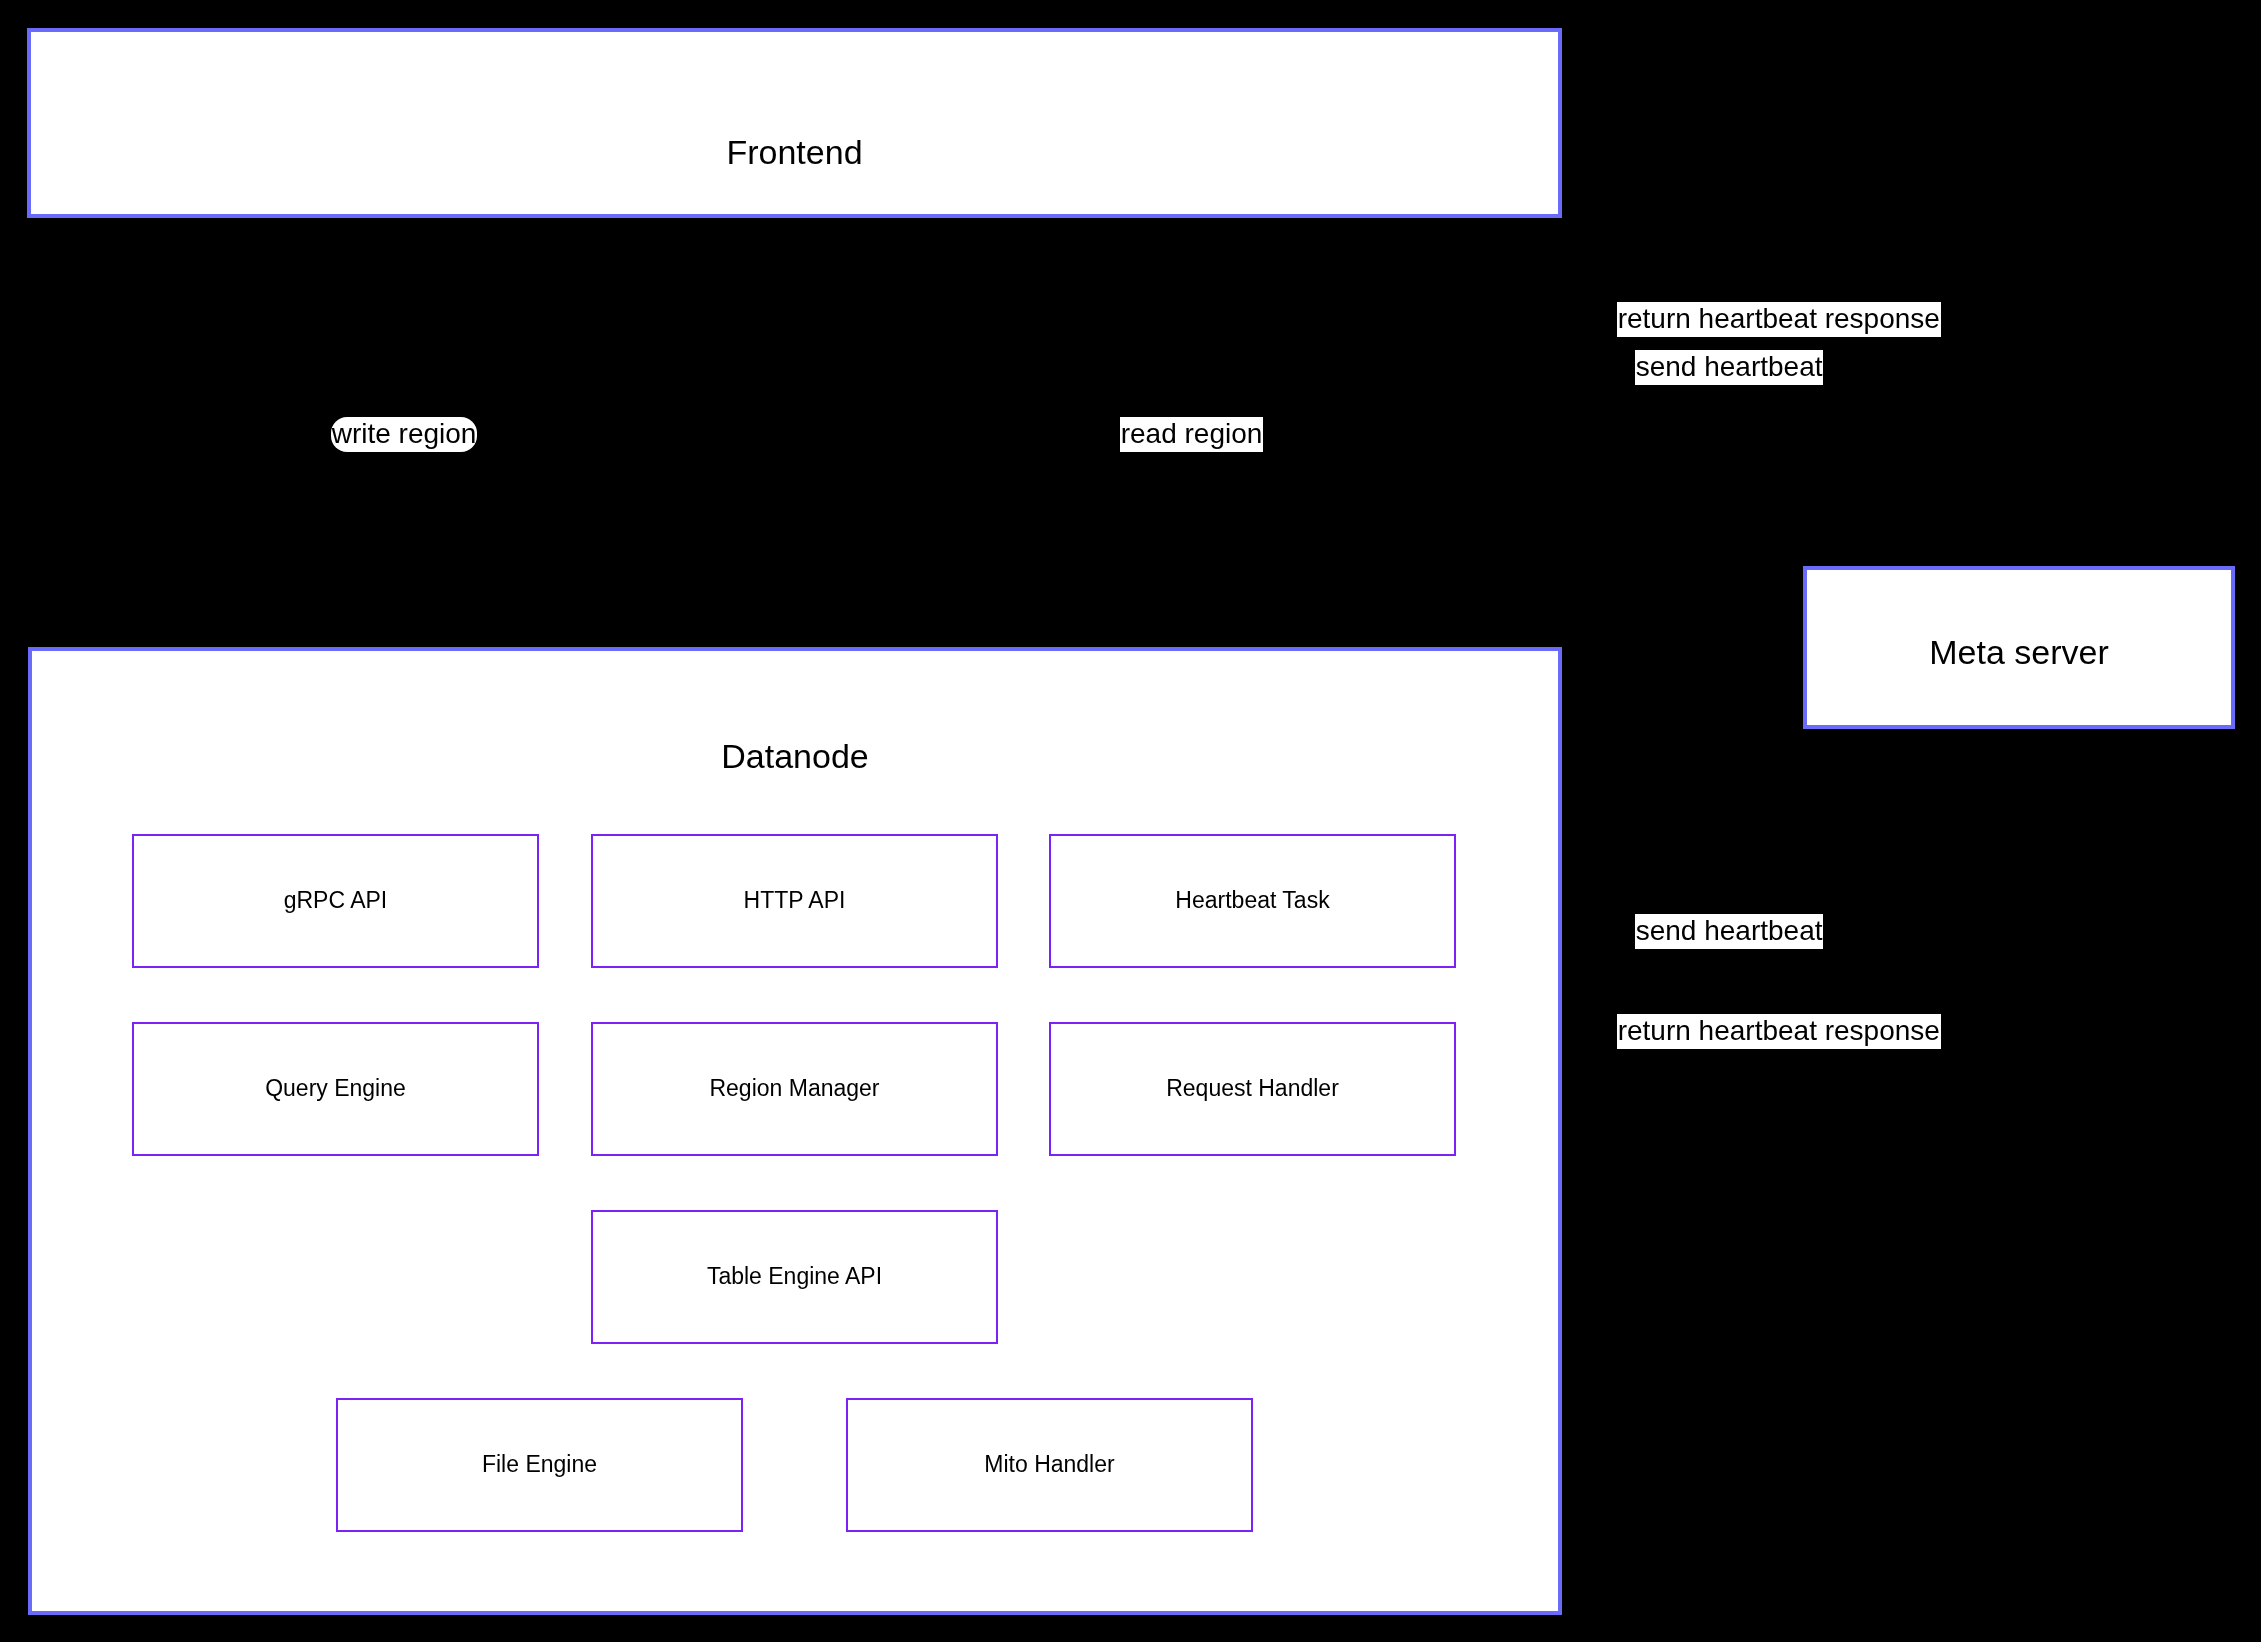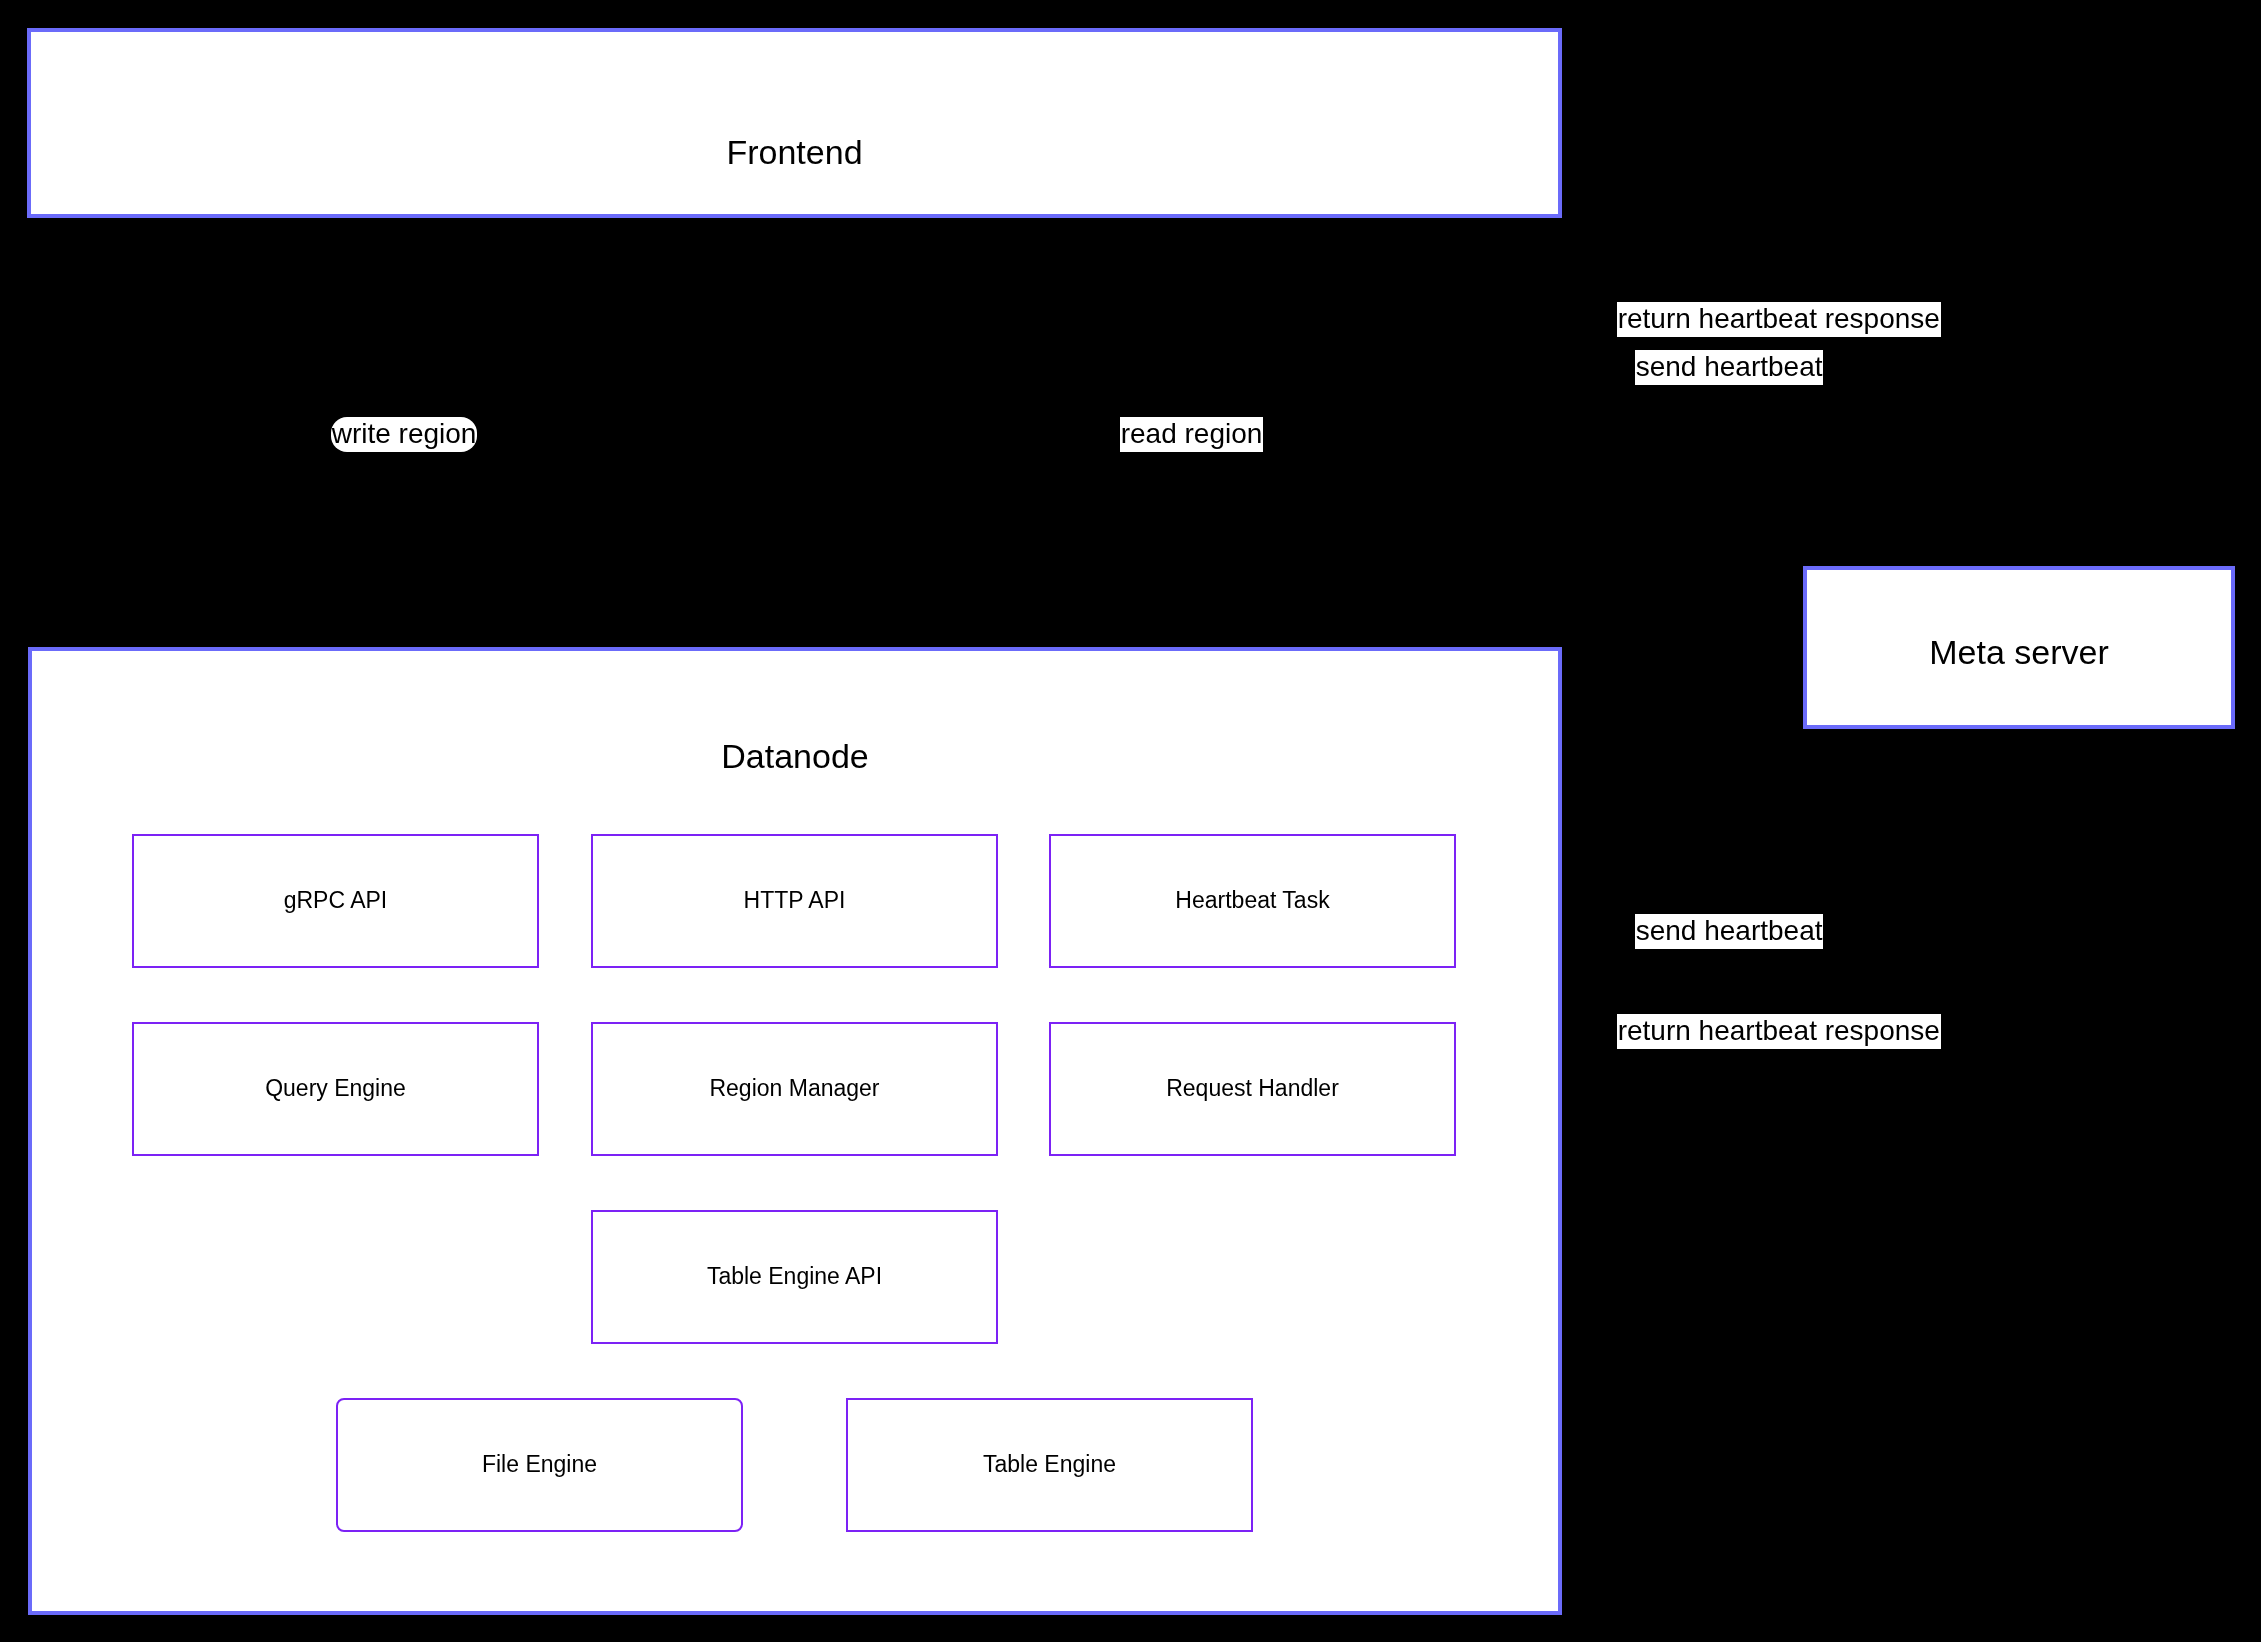--- a/index.html
+++ b/index.html
@@ -129,25 +129,25 @@
     <span class="inner-label">Region Manager</span>
   </div>
   <div class="inner-box" style="left:1049px; top:1022px; width:407px; height:134px;">
     <span class="inner-label">Request Handler</span>
   </div>
 
   <div class="inner-box" style="left:591px; top:1210px; width:407px; height:134px;">
     <span class="inner-label">Table Engine API</span>
   </div>
 
-  <div class="inner-box" style="left:336px; top:1398px; width:407px; height:134px;border-radius:8px;">
+  <div class="inner-box" style="left:336px; top:1398px; width:407px; height:134px;">
     <span class="inner-label">File Engine</span>
   </div>
   <div class="inner-box" style="left:846px; top:1398px; width:407px; height:134px;">
-    <span class="inner-label">Table Engine</span>
+    <span class="inner-label">Mito Handler</span>
   </div>
 
   <div class="edge-label" style="left:1617px; top:302px;">return heartbeat response</div>
 
   <div class="edge-label" style="left:1635px; top:350px;">send heartbeat</div>
 
   <div class="edge-label" style="left:331px; top:417px;border-radius:16px;">write region</div>
 
   <div class="edge-label" style="left:1102px; top:417px;margin-left:18px;">read region</div>
 

